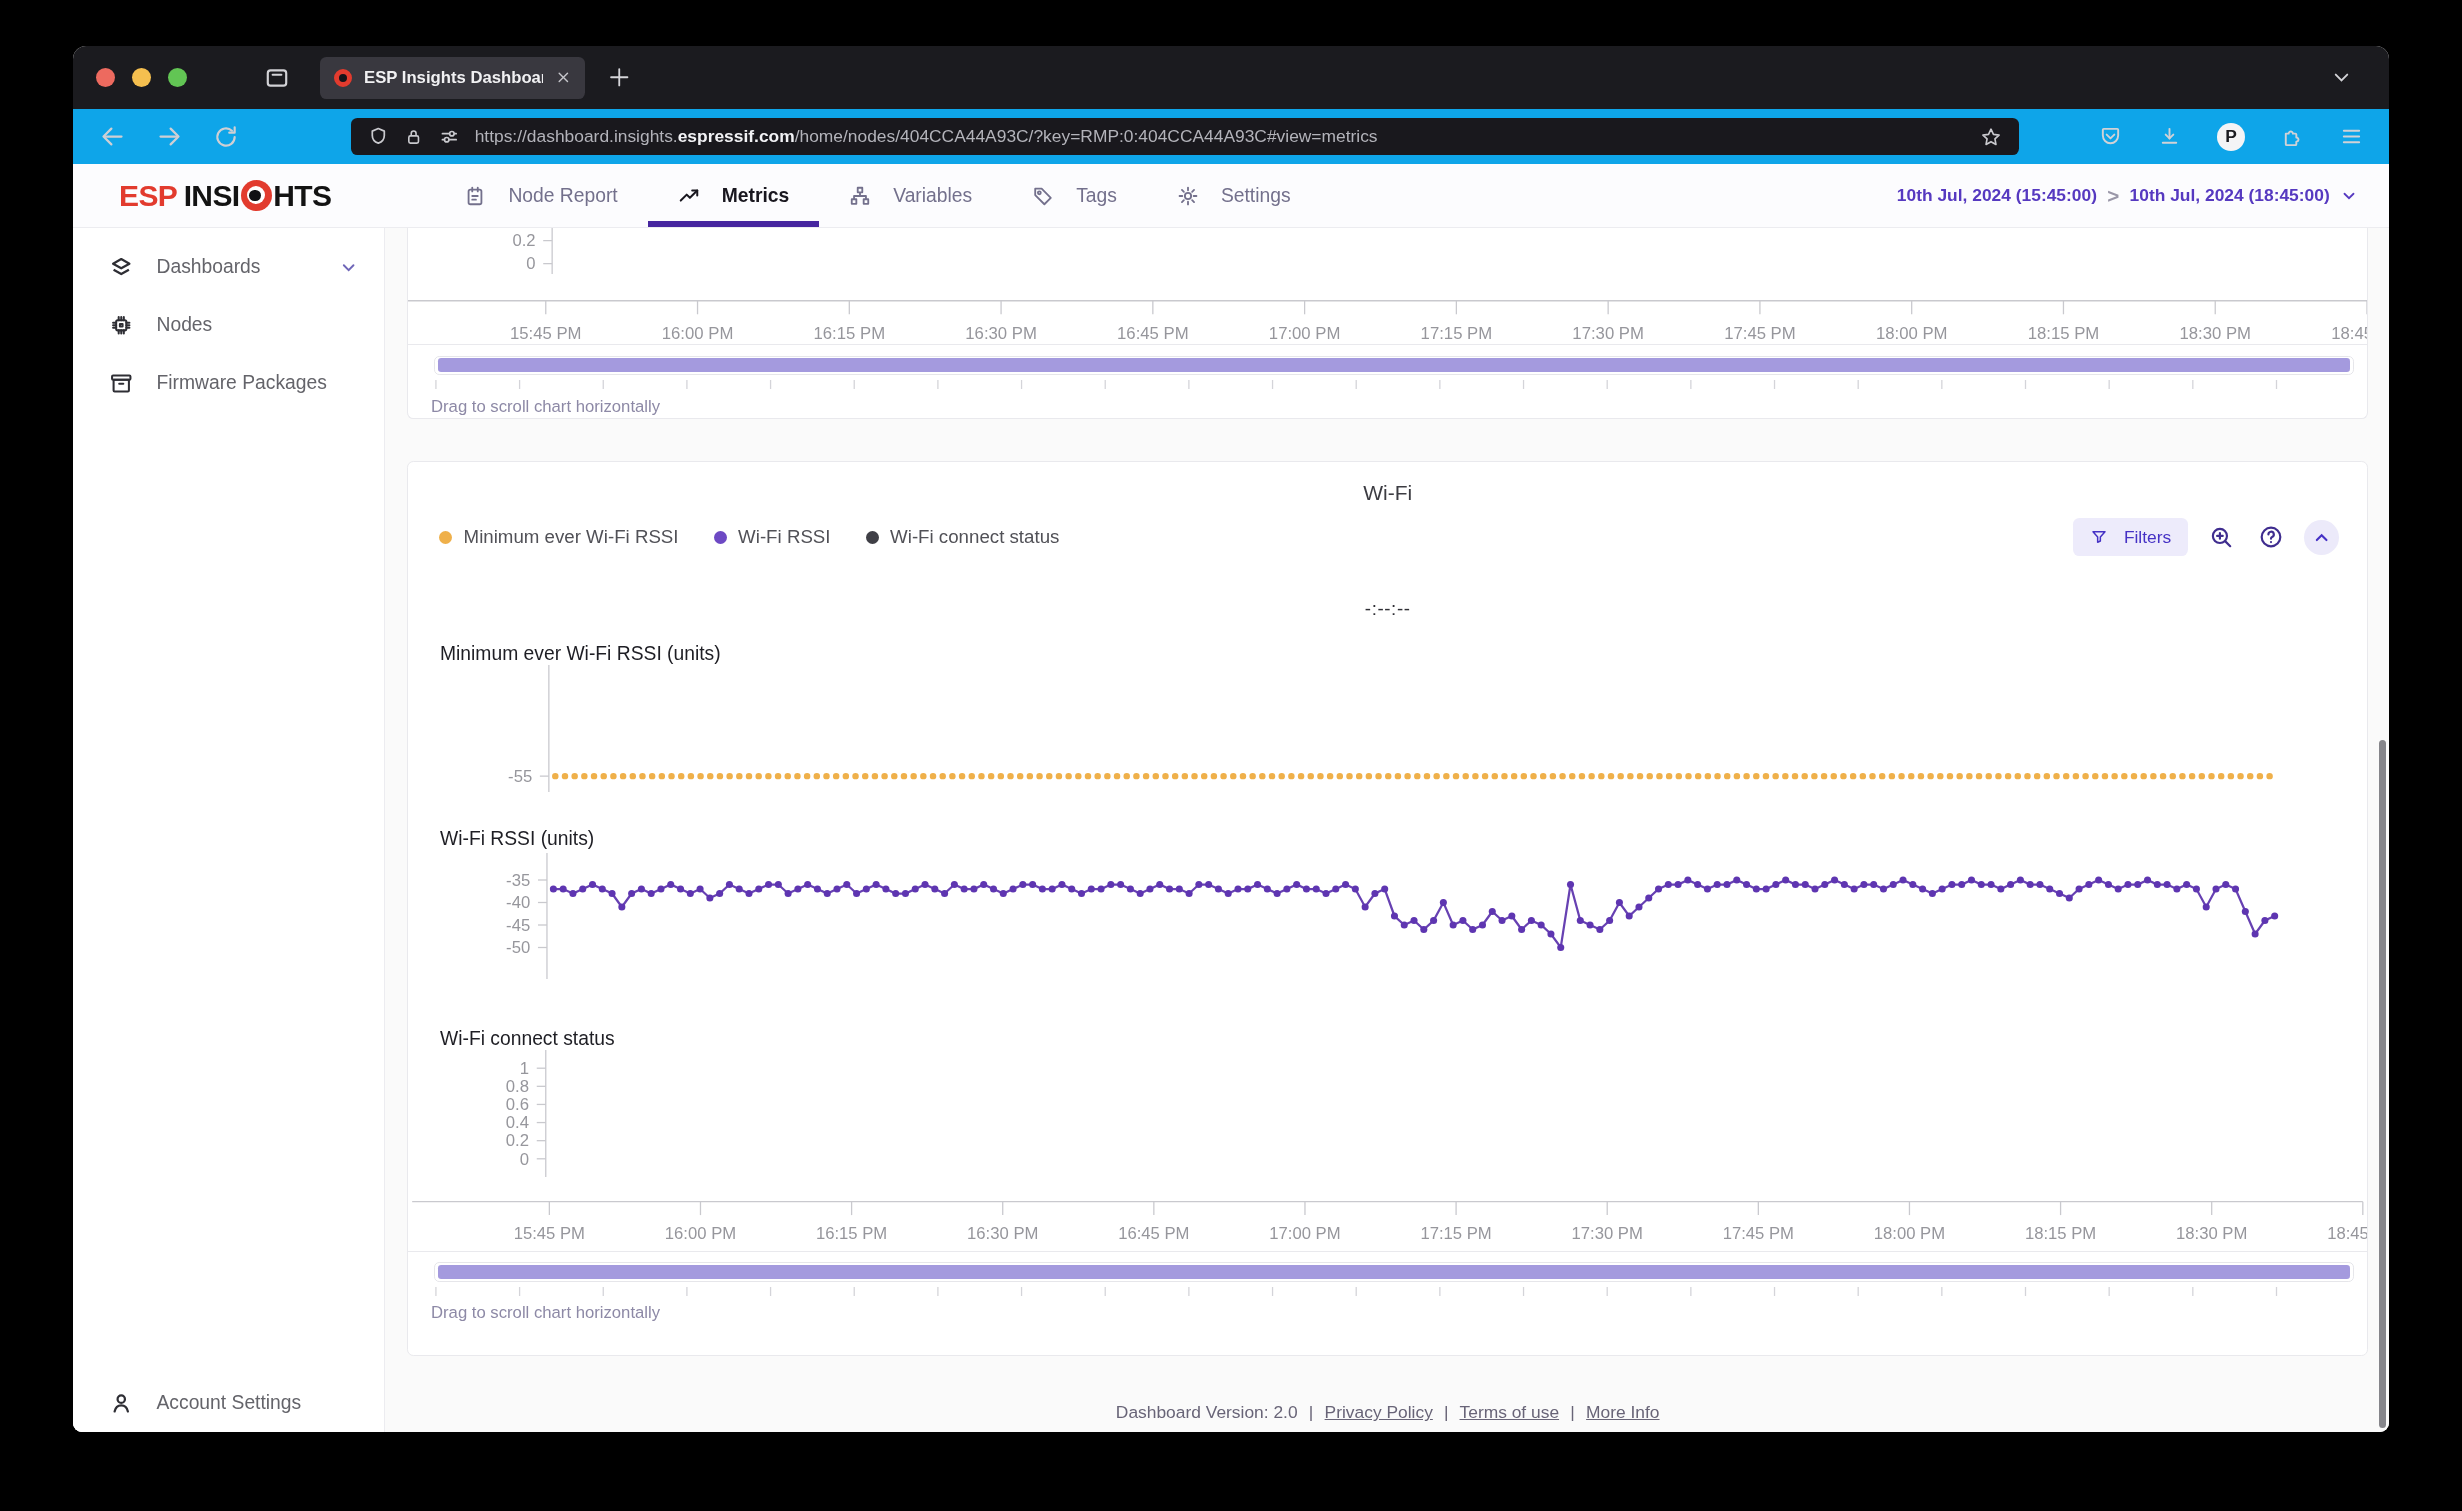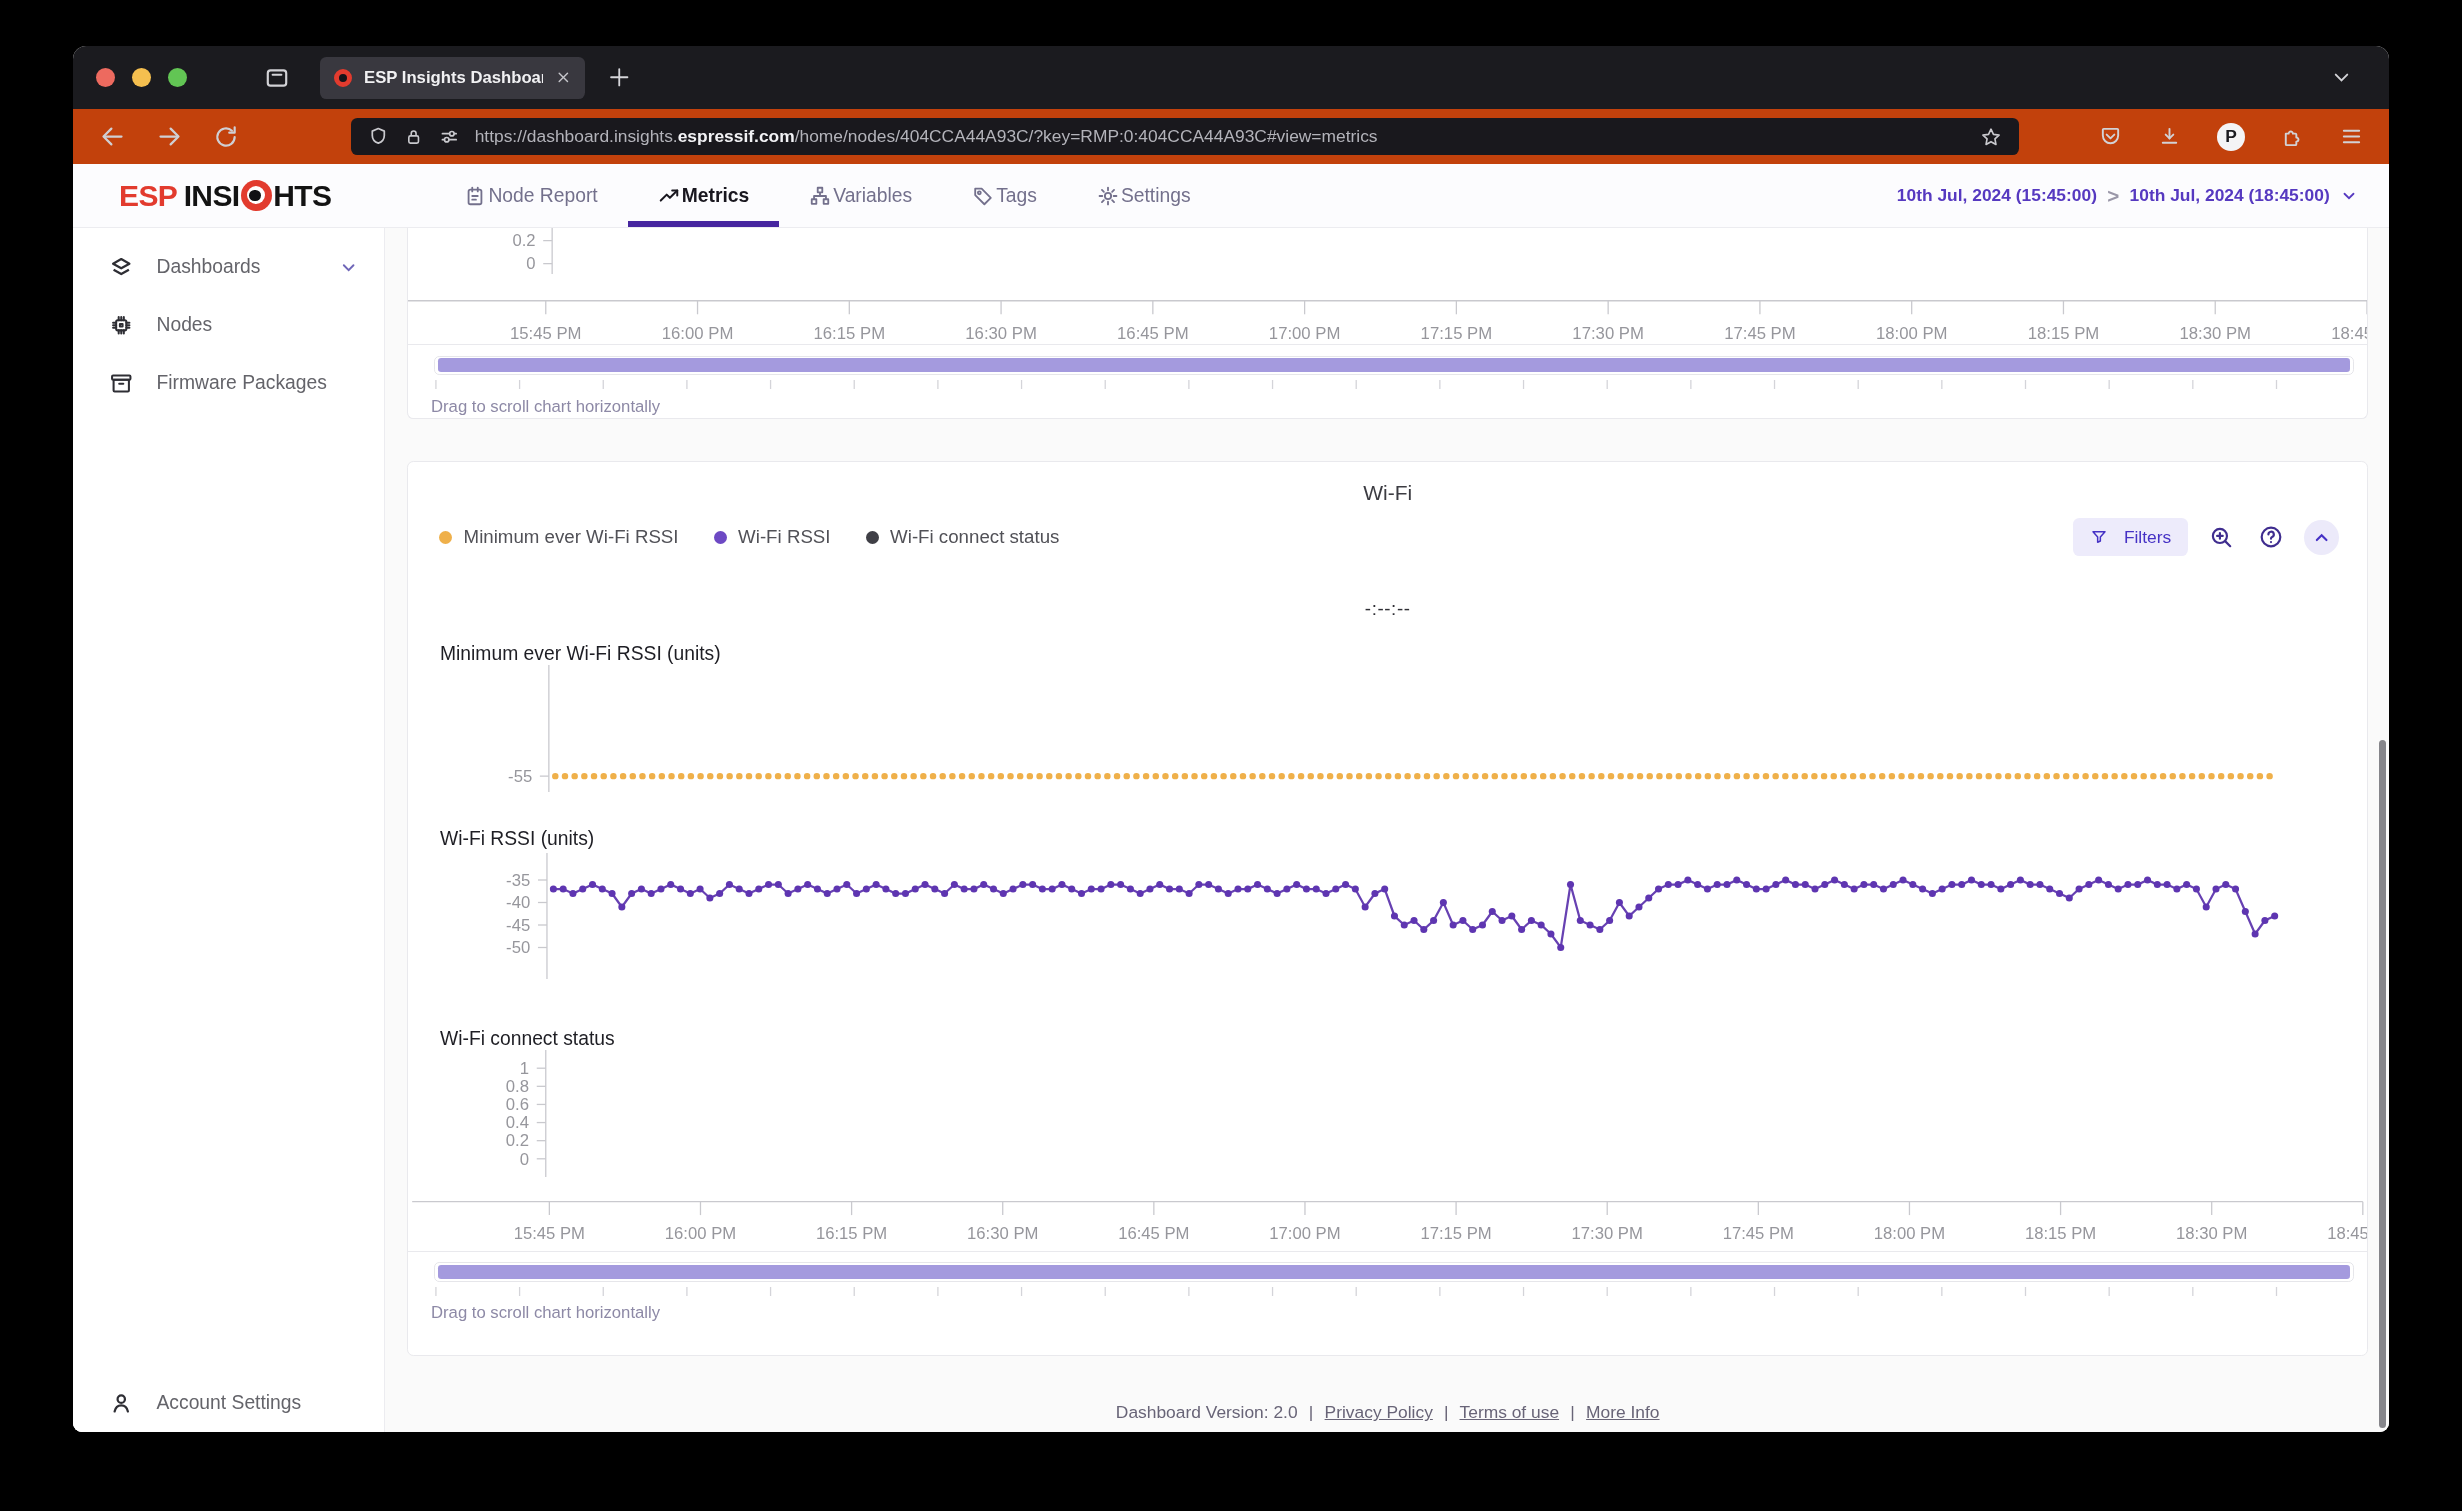--- a/index.html
+++ b/index.html
@@ -20,21 +20,21 @@
   .chrome-ic { color:#d2d2d6; display:flex; align-items:center; justify-content:center; }
   .sb-toggle { margin-left:77px; }
   .tab { margin-left:30px; width:265px; height:42px; background:#39383f; border-radius:6.4px;
          display:flex; align-items:center; padding:0 14px; gap:11.6px; }
   .favicon { width:18px; height:18px; border-radius:50%; border:5.2px solid #e23b2e; background:#141419; flex:none;}
   .tab-title { color:#f1f1f3; font-size:16.7px; font-weight:700; flex:1; white-space:nowrap; overflow:hidden; }
   .tab-close { color:#c6c6cb; font-size:19.3px; line-height:1; }
   .newtab { color:#d6d6da; margin-left:22px; }
   .tabbar-sp { flex:1; }
 
-  .toolbar { height:55px; background:#c2410c; display:flex; align-items:center; padding:0 26px; flex:none; }
+  .toolbar { height:55px; background:#0ea5e9; display:flex; align-items:center; padding:0 26px; flex:none; }
   .nav-ic { color:#cfcfd4; margin-right:30px; }
   .urlbar { margin-left:82px; width:1668px; height:37px; background:#19181d; border-radius:6.4px;
             display:flex; align-items:center; padding:0 16.7px; gap:15.5px; }
   .url-ic { color:#c9c9ce; flex:none; }
   .url-text { font-size:17.4px; color:#b3b3ba; white-space:nowrap; overflow:hidden; }
   .url-text b { color:#f2f2f5; font-weight:700; }
   .url-star { margin-left:auto; }
   .tb-right { margin-left:auto; display:flex; align-items:center; gap:36px; }
   .avatar-p { width:28px; height:28px; border-radius:50%; background:#f4f4f6; color:#1b1b20;
               display:flex; align-items:center; justify-content:center; font-size:17.4px; font-weight:800; }
@@ -45,21 +45,21 @@
                 display:flex; align-items:stretch; padding:0 31px 0 46px; flex:none;justify-content:flex-end; }
   .logo { align-self:center; display:flex; align-items:center; font-size:30px; font-weight:800; letter-spacing:-0.6px; }
   .logo .esp { color:#e23b2e; margin-right:6.4px; }
   .logo .blk { color:#131313; }
   .logo-eye { width:31px; height:31px; border-radius:50%; background:#e23b2e; position:relative; margin:0 1.3px; }
   .logo-eye::before { content:""; position:absolute; left:6.4px; top:6.4px; width:18px; height:18px;
                       border-radius:50%; background:#fff; }
   .logo-eye::after { content:""; position:absolute; left:8.4px; top:9.7px; width:11.6px; height:11.6px;
                      border-radius:50%; background:#101013; }
   .main-nav { display:flex; margin-left:103px; }
-  .nav-tab { display:flex; align-items:center; gap:2px; padding:0 30px; font-size:19.3px;
+  .nav-tab { display:flex; align-items:center; gap:22px; padding:0 30px; font-size:19.3px;
              color:#73708c; position:relative; font-weight:500; }
   .nav-tab .ic { display:flex; }
   .nav-tab.active { color:#19171f; font-weight:700; }
   .nav-tab.active::after { content:""; position:absolute; left:0; right:0; bottom:0; height:5.8px;
                            background:#46269f; }
   .date-range { margin-left:auto; align-self:center; display:flex; align-items:center; gap:10.3px;
                 color:#5639c0; font-size:17.4px; font-weight:700; white-space:nowrap; }
   .date-range .gt { color:#9a97a8; font-size:20.6px; font-weight:700; }
 
   .app-body { flex:1; display:flex; min-height:0; }

